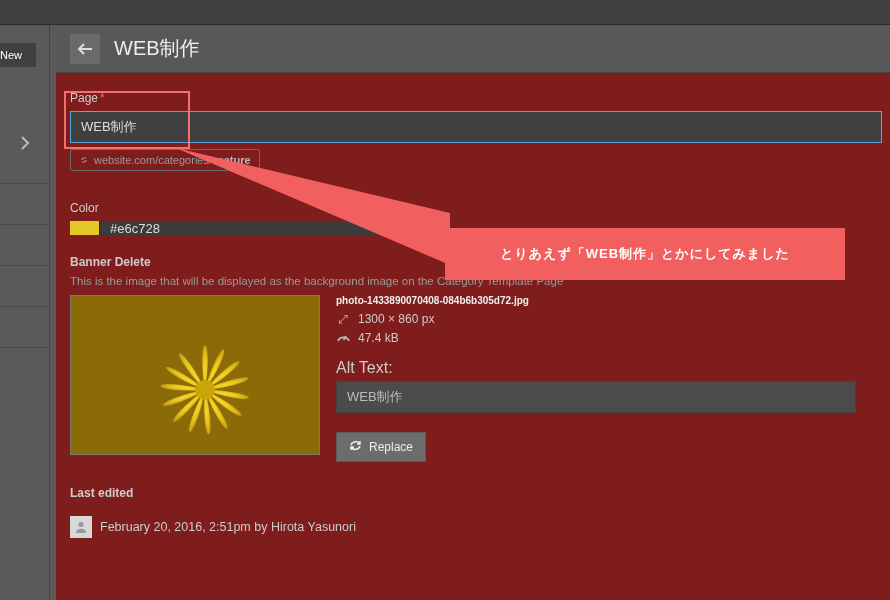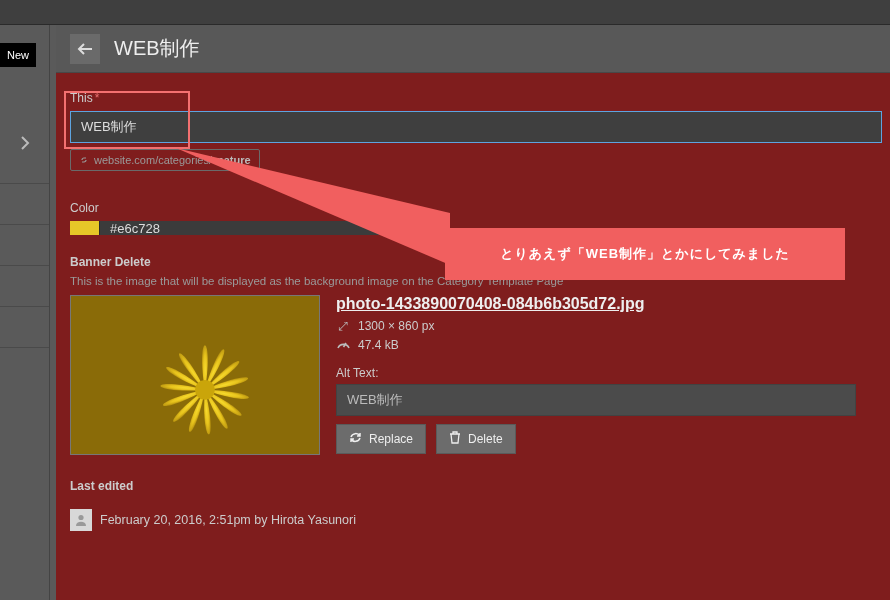--- a/index.html
+++ b/index.html
@@ -25,25 +25,25 @@
     width: 50px;
     height: 575px;
     background: #5a5a5a;
     border-right: 1px solid #444;
   }
   .new-btn {
     display: block;
     margin: 18px 8px 0 0;
     width: 36px;
     height: 24px;
-    background: #000000;
+    background: #404040;
     color: #fff;
     font-size: 11px;
     border: none;
-    text-align: center;
+    text-align: left;
     line-height: 24px;
     cursor: pointer;
   }
   .expand-chevron {
     margin-top: 56px;
     width: 50px;
     height: 40px;
     display: flex;
     align-items: center;
     justify-content: center;
@@ -175,55 +175,54 @@
     width: 250px;
     height: 160px;
     border: 1px solid #777;
     background: #222;
     position: relative;
     overflow: hidden;
   }
   .banner-thumb svg { width: 100%; height: 100%; display: block; }
   .banner-meta { flex: 1; }
   .banner-filename {
-    font-size: 16px;
+    font-size: 10px;
     font-weight: bold;
     color: #eee;
     margin-bottom: 6px;
-    text-decoration: underline;
   }
   .meta-line {
     display: flex;
     align-items: center;
     gap: 8px;
     font-size: 12px;
     color: #ccc;
     margin-bottom: 4px;
   }
   .meta-line .ico { width: 14px; text-align: center; color: #bbb; font-size: 12px; }
   .alt-label {
     margin-top: 14px;
-    font-size: 12px;
+    font-size: 16px;
     color: #ccc;
     margin-bottom: 4px;
   }
   .alt-input {
     width: 520px;
     height: 32px;
     background: #4b4b4b;
     border: 1px solid #424242;
     color: #bbb;
     padding: 0 10px;
     font-size: 13px;
     outline: none;
   }
   .btn-row {
-    margin-top: 8px;
-    display: flex;
-    gap: 10px;
+    margin-top: 19px;
+    display: flex;
+    gap: 23px;
   }
   .btn {
     height: 30px;
     padding: 0 12px;
     background: #6c6c6c;
     border: 1px solid #5a5a5a;
     color: #eee;
     font-size: 12px;
     display: inline-flex;
     align-items: center;
@@ -305,21 +304,21 @@
       <svg width="16" height="14" viewBox="0 0 16 14">
         <path d="M7 2 L2 7 L7 12 M2 7 H15" fill="none" stroke="#ddd" stroke-width="2"></path>
       </svg>
     </button>
     <div class="page-title">WEB制作</div>
   </div>
 
   <div class="content">
 
     <div class="field-label">
-      <span>This</span><span class="req">*</span>
+      <span>Page</span><span class="req">*</span>
     </div>
     <div class="name-input-wrap">
       <input class="name-input" type="text" value="WEB制作" style="">
       <div class="name-highlight"></div>
     </div>
     <div class="url-preview">
       <svg width="10" height="10" viewBox="0 0 10 10">
         <path d="M3 5a2 2 0 0 1 2-2h2M7 5a2 2 0 0 1-2 2H3" fill="none" stroke="#9a9a9a" stroke-width="1.2"></path>
       </svg>
       <span>website.com/categories/</span>
@@ -386,28 +385,20 @@
           <input class="alt-input" type="text" value="WEB制作" style="">
           <div class="btn-row">
             <button class="btn">
               <span class="bico">
                 <svg width="13" height="13" viewBox="0 0 13 13">
                     <path d="M11 2v3h-3M2 11v-3h3M11 5a5 5 0 0 0-9 1M2 8a5 5 0 0 0 9-1" fill="none" stroke="#eee" stroke-width="1.5"></path>
                   </svg>
               </span>
               <span>Replace</span>
             </button>
-            <button class="btn">
-              <span class="bico">
-                <svg width="12" height="13" viewBox="0 0 12 13">
-                    <path d="M1 3h10M4 3V1h4v2M2 3l1 9h6l1-9" fill="none" stroke="#eee" stroke-width="1.3"></path>
-                  </svg>
-              </span>
-              <span>Delete</span>
-            </button>
           </div>
         </div>
       </div>
     </div>
 
     <div class="last-edited">
       <div class="field-label" style="font-weight:bold">Last edited</div>
       <div class="last-edited-row">
         <div class="avatar">
           <svg width="14" height="14" viewBox="0 0 14 14">

